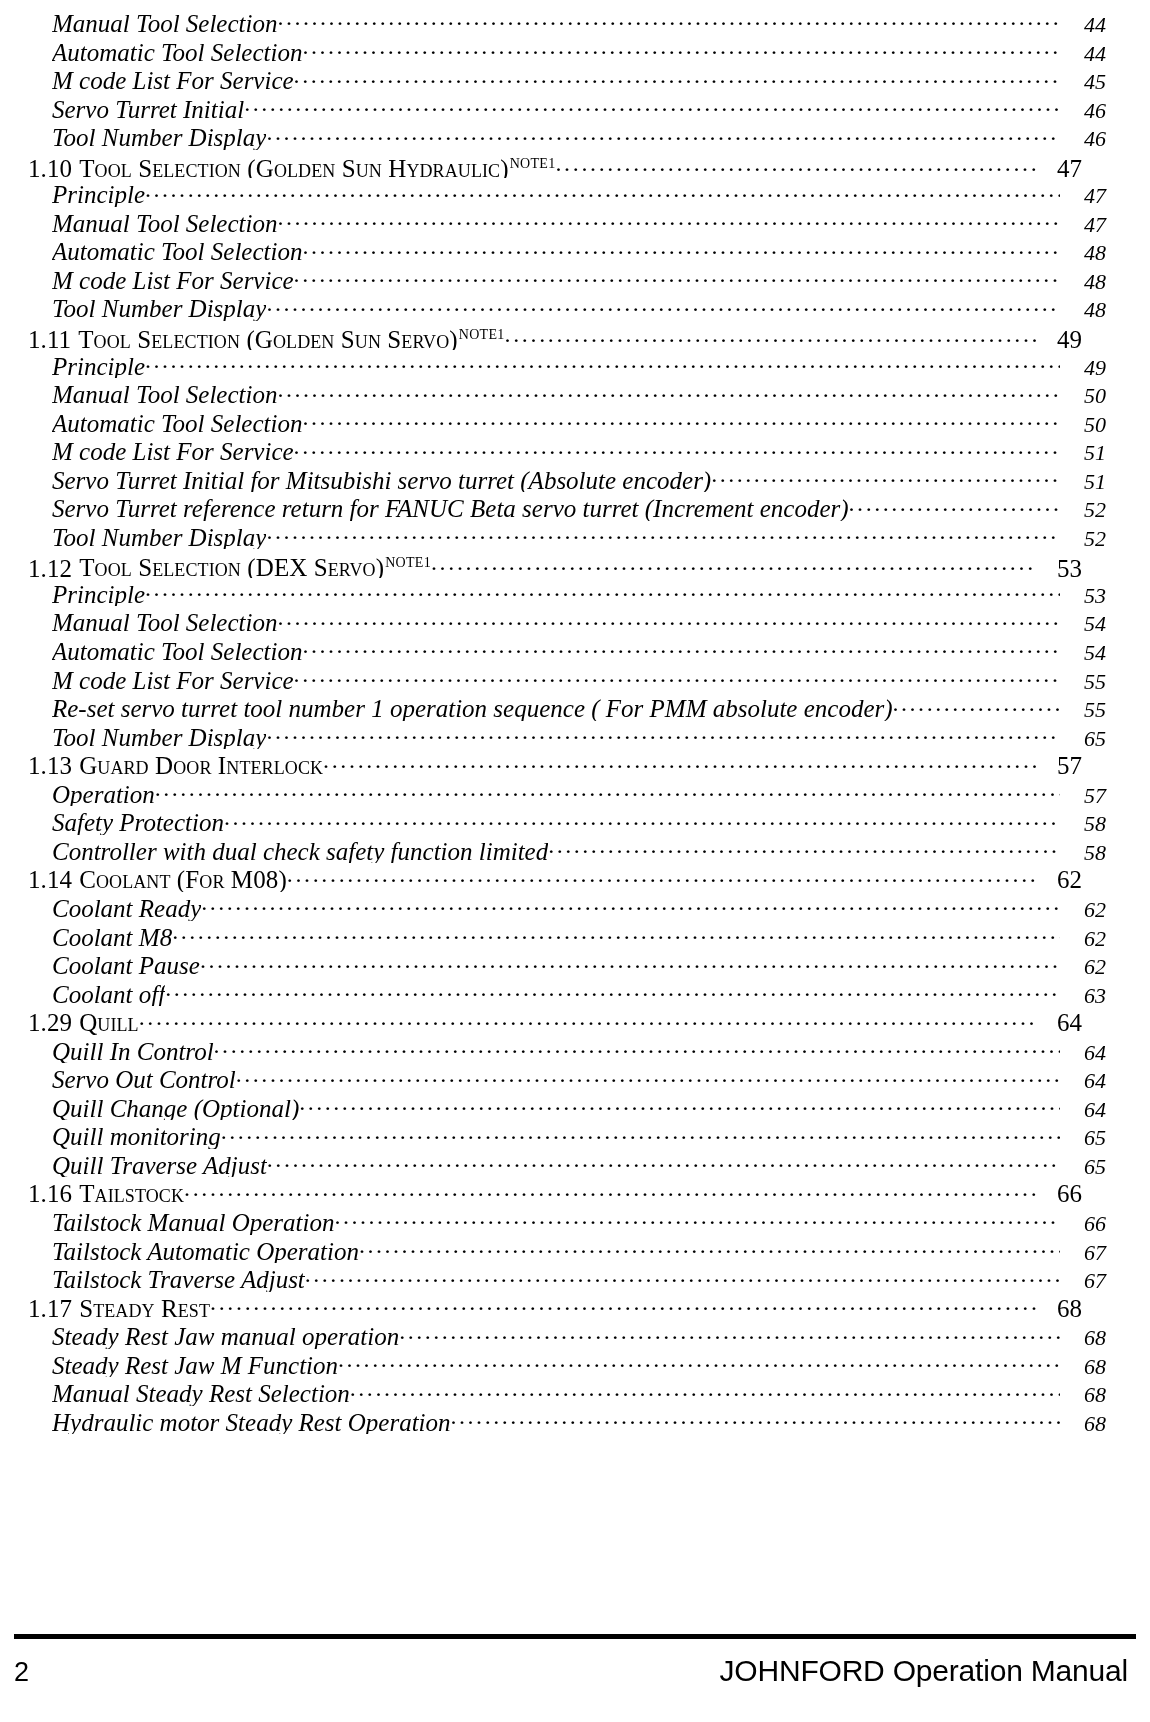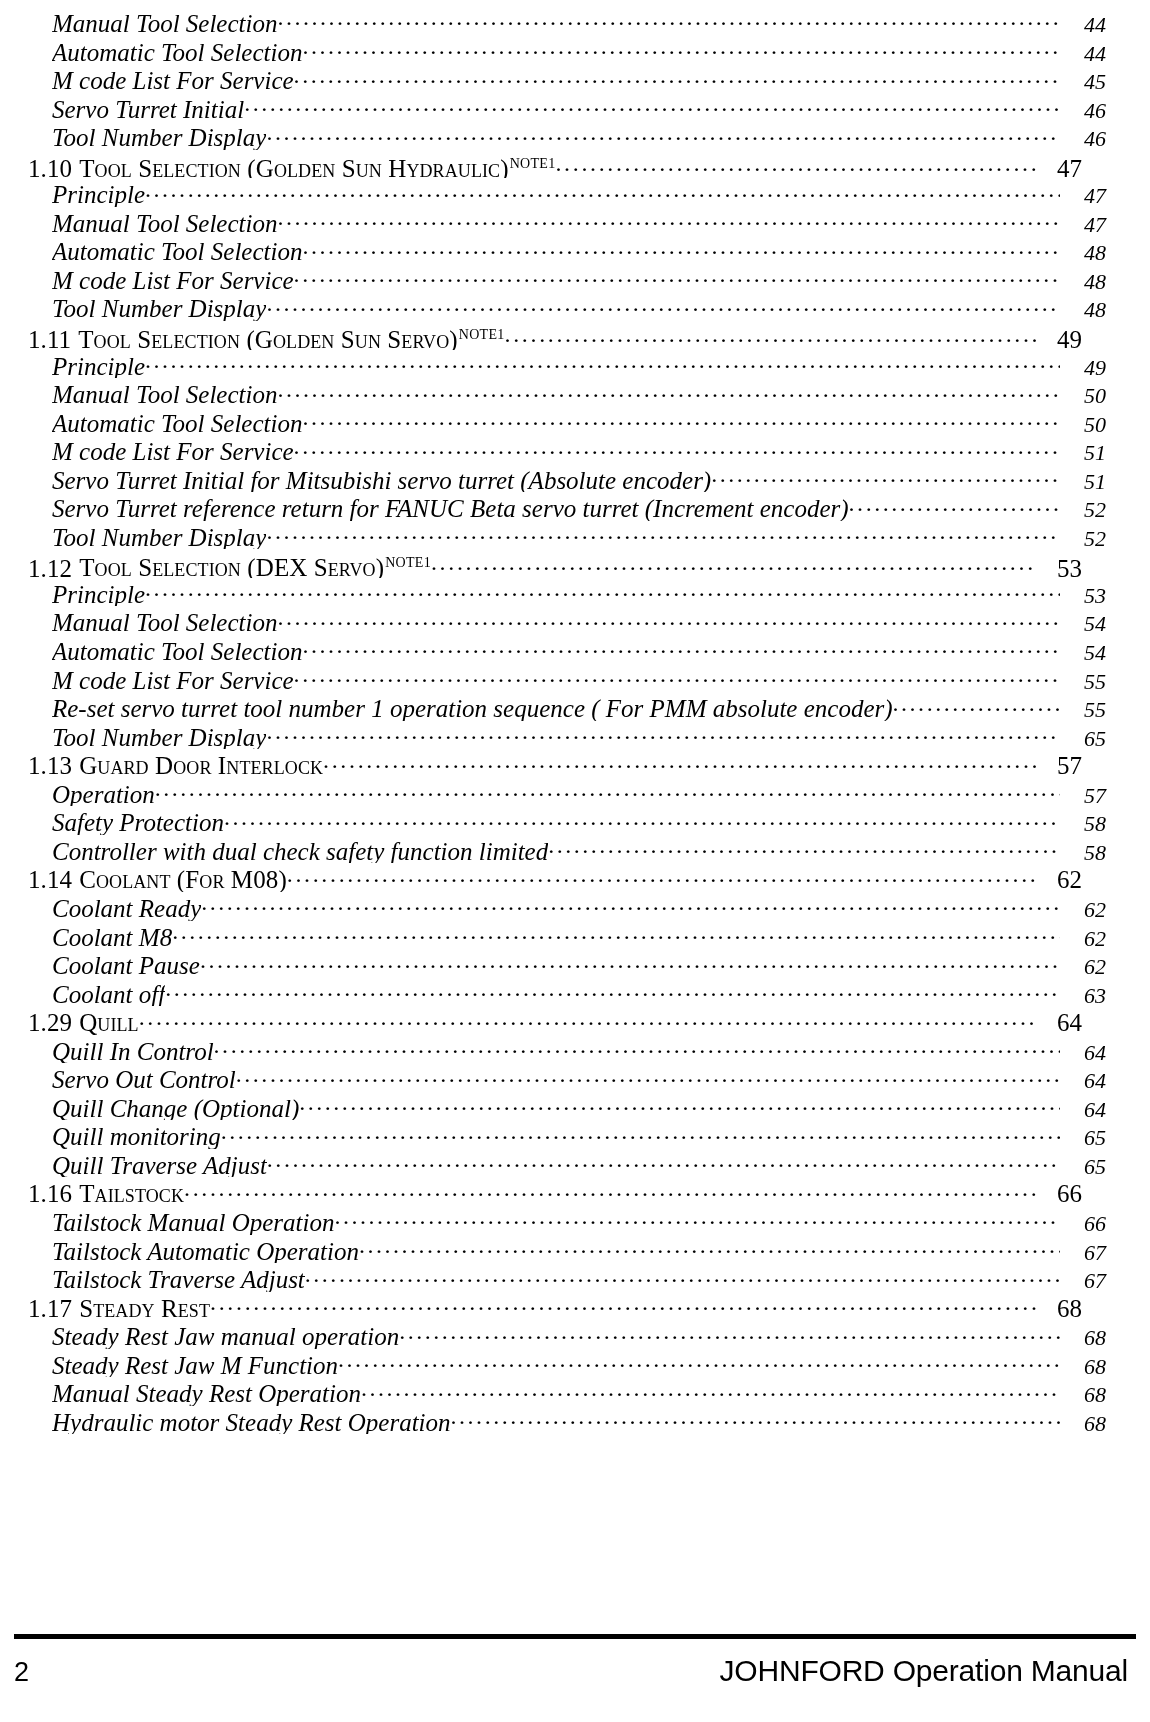--- a/index.html
+++ b/index.html
@@ -499,21 +499,21 @@
         <span class="toc-page">68</span>
       </div>
       <div class="toc-row lvl2">
         <span class="toc-title"><span>Steady Rest Jaw M Function </span></span>
         <span class="leader">
           <span class="dots">.......................................................................................................................................................................................................</span>
         </span>
         <span class="toc-page">68</span>
       </div>
       <div class="toc-row lvl2">
-        <span class="toc-title"><span>Manual Steady Rest Operation</span></span>
+        <span class="toc-title"><span>Manual Steady Rest Selection</span></span>
         <span class="leader">
           <span class="dots">.......................................................................................................................................................................................................</span>
         </span>
         <span class="toc-page">68</span>
       </div>
       <div class="toc-row lvl2">
         <span class="toc-title"><span>Hydraulic motor Steady Rest Operation </span></span>
         <span class="leader">
           <span class="dots">.......................................................................................................................................................................................................</span>
         </span>

